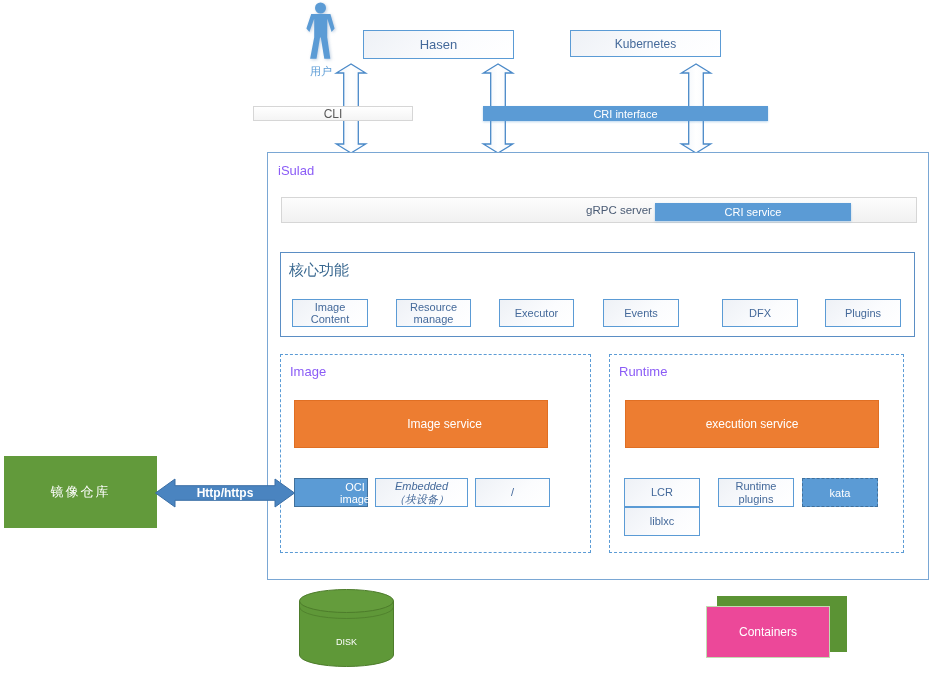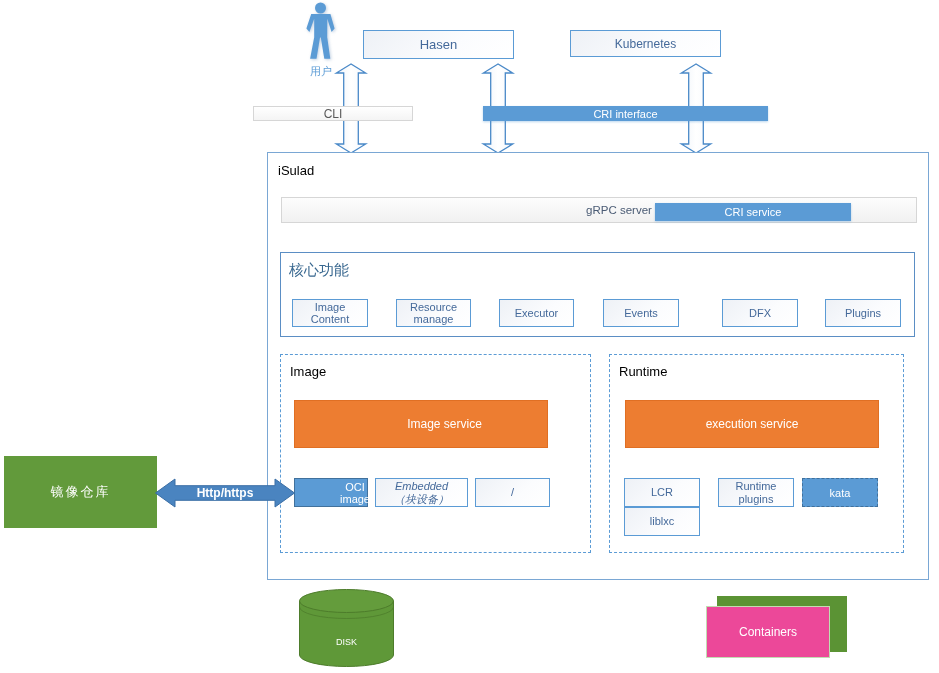--- a/index.html
+++ b/index.html
@@ -5,21 +5,21 @@
   html,body{margin:0;padding:0;background:#fff;}
   .page{position:relative;width:939px;height:673px;background:#fff;overflow:hidden;
         font-family:"Liberation Sans", sans-serif;}
   .abs{position:absolute;box-sizing:border-box;}
   .ctr{display:flex;align-items:center;justify-content:center;text-align:center;}
   .bluebox{background:linear-gradient(135deg,#eef1f6 0%,#fbfcfe 60%,#ffffff 100%);
            border:1.3px solid #5b9bd5;color:#44699a;}
   .smallbox{background:linear-gradient(135deg,#eef1f6 0%,#fbfcfe 60%,#ffffff 100%);
             border:1px solid #5b9bd5;color:#44699a;font-size:11px;line-height:12.5px;}
   .dashed{border:1.4px dashed #5b9bd5;}
-  .lbl{color:#000000;font-size:13px;}
+  .lbl{color:#8b5cf6;font-size:13px;}
 </style>
 </head>
 <body>
 <div class="page">
 
   <svg class="abs" style="left:0;top:0;width:939px;height:673px" viewBox="0 0 939 673">
     <defs>
       <linearGradient id="ag" x1="0" y1="0" x2="1" y2="0">
         <stop offset="0" stop-color="#eef3f9"></stop>
           <stop offset="0.5" stop-color="#ffffff"></stop>

